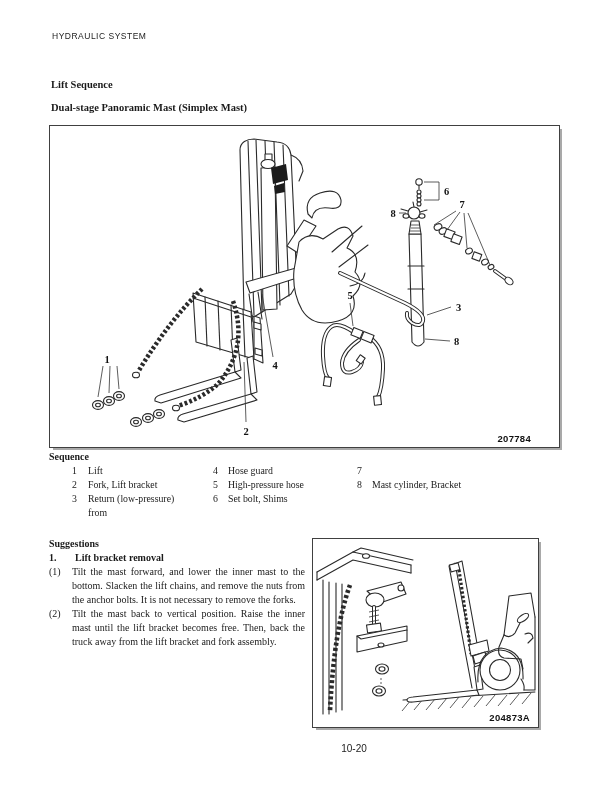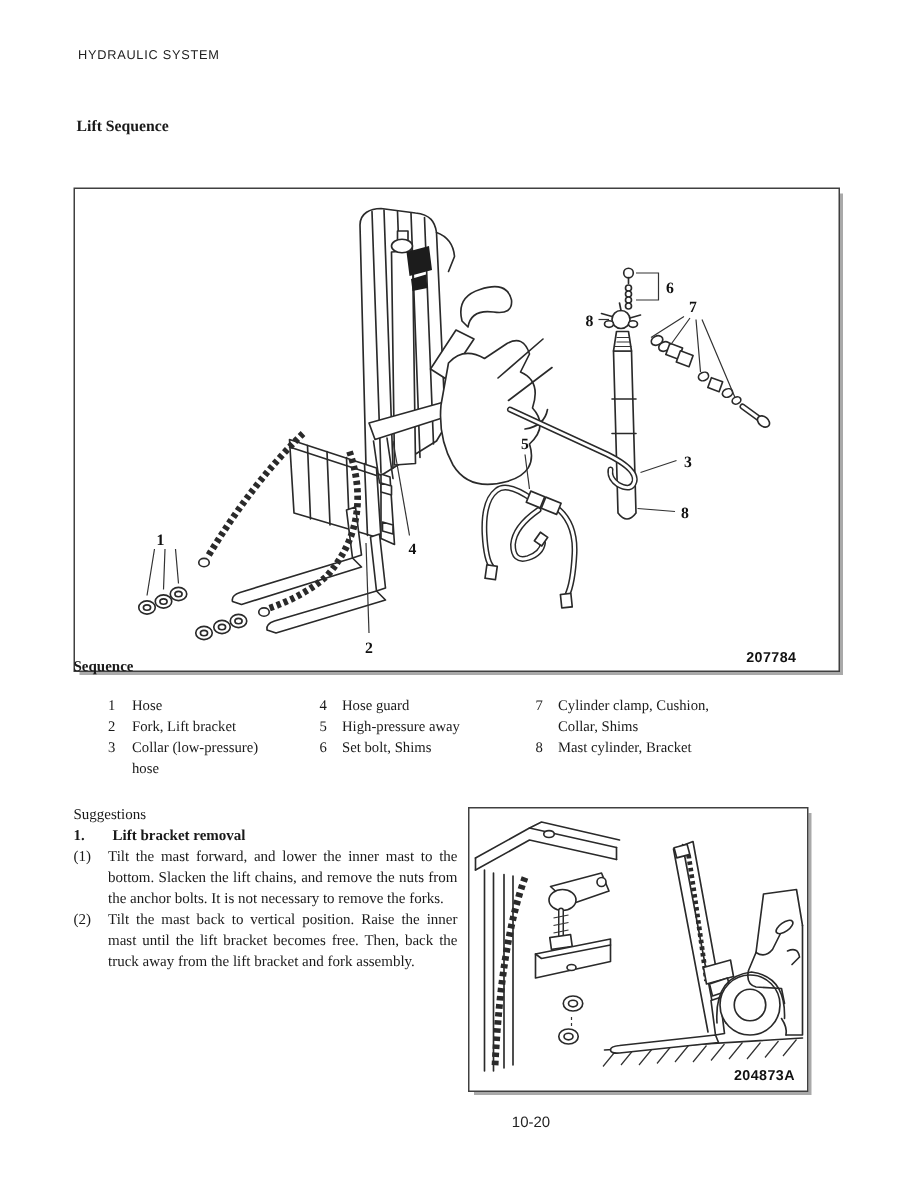--- a/index.html
+++ b/index.html
@@ -9,31 +9,31 @@
           font-size:8.5px;letter-spacing:.5px;color:#222;}
   .title-main{position:absolute;left:51px;top:79px;font-size:10.5px;font-weight:bold;}
   .title-sub{position:absolute;left:51px;top:102px;font-size:10.5px;font-weight:bold;}
   .figbox{position:absolute;background:#fff;border:1px solid #404040;box-shadow:3px 3px 0 -1px #a9a9a9;}
   #fig-main{left:49px;top:125px;width:509px;height:321px;}
   #fig-truck{left:312px;top:538px;width:225px;height:188px;}
   .figlabel{position:absolute;font-family:"Liberation Sans","DejaVu Sans",sans-serif;
             font-weight:bold;font-size:9.5px;letter-spacing:.3px;color:#111;}
   #fig-main .figlabel{right:28px;bottom:3px;margin-left:12px;}
   #fig-truck .figlabel{right:8px;bottom:4px;}
-  .seq-heading{position:absolute;left:49px;top:439px;font-size:10px;font-weight:bold;}
+  .seq-heading{position:absolute;left:49px;top:451px;font-size:10px;font-weight:bold;}
   .seq-col{position:absolute;top:464px;font-size:9.8px;line-height:14px;}
   #seq-col1{left:72px;width:118px;}
   #seq-col2{left:213px;width:135px;}
   #seq-col3{left:357px;width:128px;}
   .seq-item{display:flex;}
   .seq-num{width:16px;flex:none;}
   #seq-col2 .seq-num,#seq-col3 .seq-num{width:15px;}
   .seq-label{flex:1;}
   .sugg{position:absolute;left:49px;top:537px;width:256px;font-size:10px;line-height:14px;}
-  .sugg-heading{font-weight:normal;font-size:10px;}
+  .sugg-heading{font-weight:bold;font-size:10px;}
   .sugg-title{display:flex;font-weight:bold;}
   .sugg-title-num{width:26px;flex:none;}
   .step{display:flex;}
   .step-num{width:23px;flex:none;}
   .step-text{flex:1;text-align:justify;}
   .pagenum{position:absolute;left:0;top:743px;width:612px;text-align:center;
            font-family:"Liberation Sans","DejaVu Sans",sans-serif;font-size:10px;color:#222;padding-left:48px;}
   svg{display:block;}
   .ln{stroke:#2a2a2a;stroke-width:1.1;fill:none;stroke-linejoin:round;stroke-linecap:round;}
   .lnw{stroke:#2a2a2a;stroke-width:1.1;fill:#fff;stroke-linejoin:round;}
@@ -46,20 +46,21 @@
   .hose-i{stroke:#fff;stroke-width:2;fill:none;stroke-linecap:round;}
   .callout{font-family:"Liberation Serif","DejaVu Serif",serif;font-weight:bold;font-size:10.5px;fill:#111;}
 </style>
 </head>
 <body>
 
 <div class="page">
 
   <div class="header">HYDRAULIC SYSTEM</div>
   <div class="title-main">Lift Sequence</div>
+  <div class="title-sub">Dual-stage Panoramic Mast (Simplex Mast)</div>
 
   <div class="figbox" id="fig-main">
     <svg width="509" height="321" viewBox="0 0 509 321">
 
       <g>
         <path class="lnw" d="M190,24 C190,16 197,13 204,13 L227,16 C237,17 240,22 241,29 L247,158 L241,168 L204,191 L194,185 Z"></path>
         <path class="ln" d="M198,15 L204,189"></path>
         <path class="ln" d="M206,14 L212,186"></path>
         <path class="ln" d="M215,15 L221,183"></path>
         <path class="ln" d="M224,16 L230,179"></path>
@@ -195,51 +196,50 @@
       </g>
     </svg>
     <div class="figlabel">207784</div>
   </div>
 
   <div class="seq-heading">Sequence</div>
 
   <div class="seq-col" id="seq-col1">
     <div class="seq-item">
       <span class="seq-num">1</span>
-      <span class="seq-label">Hose</span>
+      <span class="seq-label">Lift</span>
     </div>
     <div class="seq-item">
       <span class="seq-num">2</span>
       <span class="seq-label">Fork, Lift bracket</span>
     </div>
     <div class="seq-item">
       <span class="seq-num">3</span>
-      <span class="seq-label">Collar (low-pressure) hose</span>
+      <span class="seq-label">Return (low-pressure) from</span>
     </div>
   </div>
 
   <div class="seq-col" id="seq-col2">
     <div class="seq-item">
       <span class="seq-num">4</span>
       <span class="seq-label">Hose guard</span>
     </div>
     <div class="seq-item">
       <span class="seq-num">5</span>
-      <span class="seq-label">High-pressure away</span>
+      <span class="seq-label">High-pressure hose</span>
     </div>
     <div class="seq-item">
       <span class="seq-num">6</span>
       <span class="seq-label">Set bolt, Shims</span>
     </div>
   </div>
 
   <div class="seq-col" id="seq-col3">
     <div class="seq-item">
       <span class="seq-num">7</span>
-      <span class="seq-label">Cylinder clamp, Cushion, Collar, Shims</span>
     </div>
     <div class="seq-item">
       <span class="seq-num">8</span>
       <span class="seq-label">Mast cylinder, Bracket</span>
     </div>
   </div>
 
   <div class="sugg">
     <div class="sugg-heading">Suggestions</div>
     <div class="sugg-title">

